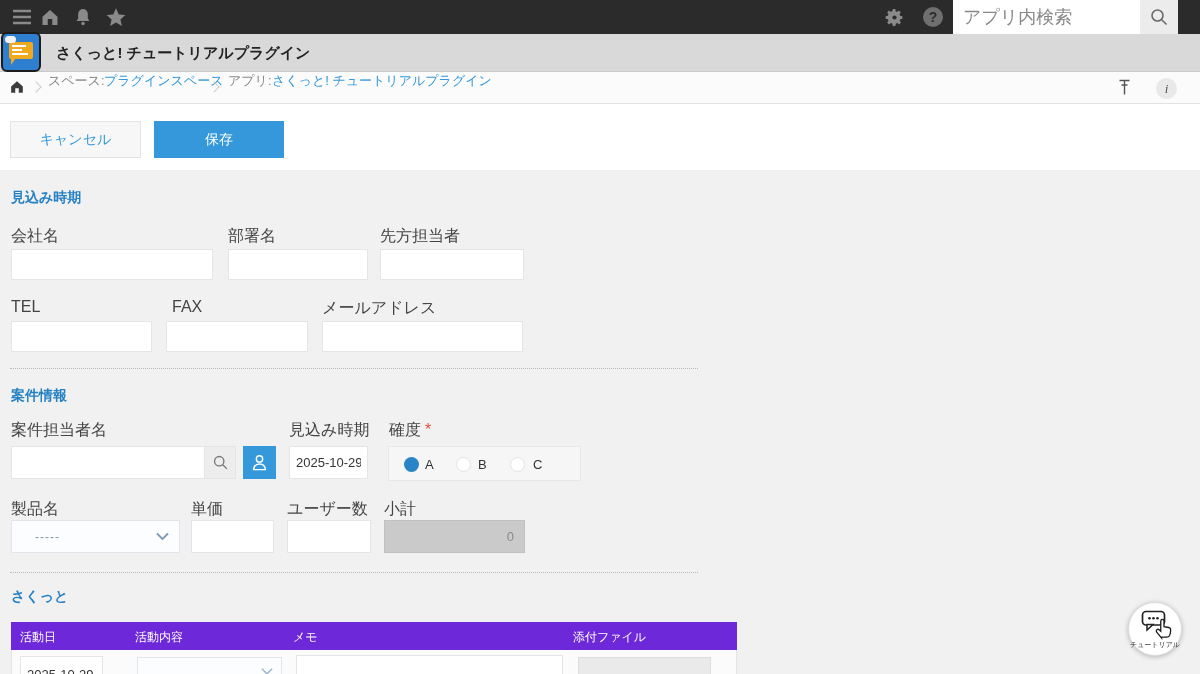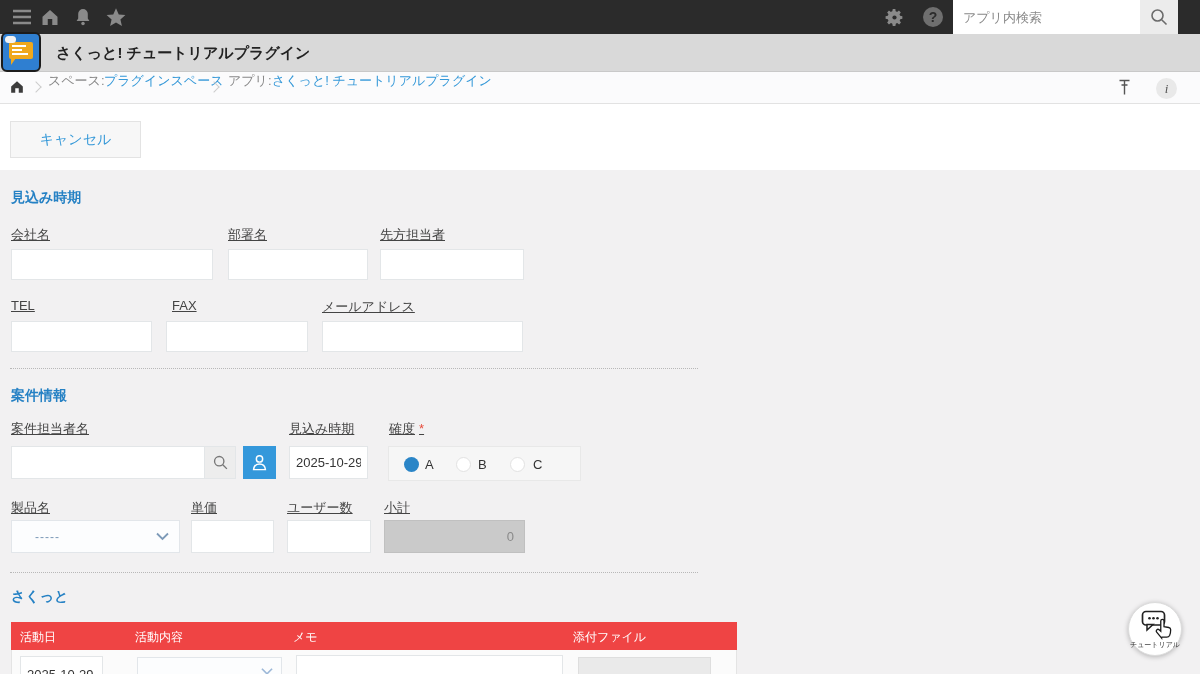--- a/index.html
+++ b/index.html
@@ -2,21 +2,21 @@
 <html><head>
 <meta charset="utf-8">
 <style>
   * { margin:0; padding:0; box-sizing:border-box; }
   body { font-family:"Liberation Sans","DejaVu Sans",sans-serif; background:#555; }
   .screen { position:relative; width:1200px; height:674px; overflow:hidden; background:#f2f1f2; }
 
   
   .topbar { position:absolute; left:0; top:0; width:1200px; height:34px; background:#2b2b2b; }
   .tb-icon { position:absolute; top:0; height:34px; display:flex; align-items:center; justify-content:center; color:#8a8a8a; cursor:pointer; }
-  .tb-search { position:absolute; left:953px; top:0; width:187px; height:34px; border:none; background:#fff; padding:0 10px; font-size:13px; color:#333; outline:none; }
+  .tb-search { position:absolute; left:953px; top:0; width:187px; height:34px; border:none; background:#fff; padding:0 10px; font-size:18px; color:#333; outline:none; }
   .tb-search::placeholder { color:#888; }
   .tb-search-btn { position:absolute; left:1140px; top:0; width:38px; height:34px; background:#ececec; border:none; display:flex; align-items:center; justify-content:center; cursor:pointer; }
   .help-circle { width:20px; height:20px; border-radius:50%; background:#6f6f6f; color:#2b2b2b; font-weight:bold; font-size:14px; display:flex; align-items:center; justify-content:center; }
 
   
   .app-header { position:absolute; left:0; top:34px; width:1200px; height:38px; background:#d9d9d9; border-bottom:1px solid #c9c9c9; }
   .app-icon { position:absolute; left:1px; top:-2px; width:40px; height:40px; background:#2f7fd1; border:2px solid #1c1c1c; border-radius:6px; overflow:hidden; }
   .app-icon .bubble { position:absolute; left:6px; top:8px; width:24px; height:17px; background:#f0a81c; border-radius:2px; }
   .app-icon .bubble i { position:absolute; left:3px; display:block; height:2px; background:#fff; }
   .app-icon .tail { position:absolute; left:8px; top:24px; width:0; height:0; border-left:5px solid #f0a81c; border-bottom:7px solid transparent; }
@@ -32,21 +32,21 @@
   .pin-btn { position:absolute; left:1118px; top:7px; cursor:pointer; }
   .info-btn { position:absolute; left:1156px; top:6px; width:21px; height:21px; border-radius:50%; background:#e9e9e9; color:#555; font-family:"Liberation Serif","DejaVu Serif",serif; font-style:italic; font-size:13px; display:flex; align-items:center; justify-content:center; cursor:pointer; }
 
   
   .action-band { position:absolute; left:0; top:104px; width:1200px; height:66px; background:#fff; }
   .btn-cancel { position:absolute; left:10px; top:17px; width:131px; height:37px; background:#f7f7f7; border:1px solid #e3e3e3; color:#3498d8; font-size:14px; cursor:pointer; }
   .btn-save { position:absolute; left:154px; top:17px; width:130px; height:37px; background:#3498db; border:1px solid #3498db; color:#fff; font-size:14px; cursor:pointer; }
 
   
   .sec-title { position:absolute; font-size:14px; font-weight:bold; color:#2581c4; }
-  .lbl { position:absolute; font-size:13px; color:#444; white-space:nowrap;text-decoration:underline; }
+  .lbl { position:absolute; font-size:16px; color:#444; white-space:nowrap; }
   .req { color:#e74c3c; margin-left:4px; }
   .txt { position:absolute; background:#fff; border:1px solid #e3e6e8; height:31px; font-size:13px; color:#333; padding:0 7px; outline:none; }
   .dotted { position:absolute; left:10px; width:688px; border-top:1px dotted #b8b8b8; }
 
   .lookup-wrap { position:absolute; left:11px; top:446px; width:225px; height:33px; border:1px solid #e3e6e8; background:#fff; display:flex; }
   .lookup-input { flex:1; border:none; outline:none; font-size:13px; padding:0 7px; background:#fff; }
   .lookup-search { width:31px; background:#ededed; border-left:1px solid #e3e6e8; display:flex; align-items:center; justify-content:center; cursor:pointer; }
   .user-btn { position:absolute; left:243px; top:446px; width:33px; height:33px; background:#3498db; border:none; display:flex; align-items:center; justify-content:center; cursor:pointer; }
   .date-inp { position:absolute; width:79px; height:33px; border:1px solid #e3e6e8; background:#fff; font-size:13px; color:#333; padding:0 6px; outline:none; }
 
@@ -55,21 +55,21 @@
   .radio.on { background:#2a85c7; }
   .radio.off { background:#fff; border:1px solid #e2e2e2; }
   .radio-lbl { position:absolute; top:10px; font-size:13px; color:#333; }
 
   .dropdown { position:absolute; left:11px; top:520px; width:169px; height:33px; background:#fcfdfe; border:1px solid #e2e6ea; display:flex; align-items:center; cursor:pointer; }
   .dropdown .dd-val { margin-left:23px; font-size:12px; color:#7d9ab8; letter-spacing:1px; }
   .dropdown svg { position:absolute; right:10px; top:11px; }
   .subtotal { position:absolute; left:384px; top:520px; width:141px; height:33px; background:#cacaca; border:1px solid #c0c0c0; font-size:13px; color:#8a8a8a; text-align:right; padding:0 10px; line-height:31px; }
 
   
-  .tbl-head { position:absolute; left:11px; top:622px; width:726px; height:28px; background:#ef4444; }
+  .tbl-head { position:absolute; left:11px; top:622px; width:726px; height:28px; background:#6d28d9; }
   .tbl-head span { position:absolute; top:7px; font-size:12px; color:#fff; }
   .tbl-row { position:absolute; left:11px; top:650px; width:726px; height:24px; background:#fbfbfb; border-left:1px solid #e4e4e4; border-right:1px solid #e4e4e4; }
   .row-date { position:absolute; left:20px; top:656px; width:83px; height:30px; border:1px solid #e3e6e8; background:#fff; font-size:13px; color:#333; padding:6px 6px 0 6px; outline:none; }
   .row-dd { position:absolute; left:137px; top:657px; width:145px; height:30px; background:#fcfdfe; border:1px solid #e2e6ea; cursor:pointer; }
   .row-dd svg { position:absolute; right:8px; top:9px; }
   .row-memo { position:absolute; left:296px; top:655px; width:267px; height:30px; background:#fff; border:1px solid #e3e6e8; resize:none; outline:none; }
   .row-attach { position:absolute; left:578px; top:657px; width:133px; height:30px; background:#eaeaea; border:1px solid #dedede; }
 
   
   .tut-btn { position:absolute; left:1128px; top:602px; width:54px; height:54px; border-radius:50%; background:#fff; border:1px solid #dcdcdc; box-shadow:0 1px 5px rgba(0,0,0,.25); cursor:pointer; }
@@ -152,20 +152,21 @@
           <path d="M1.5 1.5h10M6.5 1.5v14M3.5 6h6" stroke="#555" stroke-width="1.4" fill="none"></path>
         </svg>
     </span>
     <span class="info-btn">
         <span>i</span>
       </span>
   </div>
 
   <div class="action-band">
     <button class="btn-cancel">キャンセル</button>
+    <button class="btn-save">保存</button>
   </div>
 
   <div class="sec-title" style="left:11px;top:189px;">見込み時期</div>
 
   <span class="lbl" style="left:11px;top:226px;">会社名</span>
   <span class="lbl" style="left:228px;top:226px;">部署名</span>
   <span class="lbl" style="left:380px;top:226px;">先方担当者</span>
   <input class="txt" style="left: 11px; top: 249px; width: 202px;">
   <input class="txt" style="left: 228px; top: 249px; width: 140px;">
   <input class="txt" style="left: 380px; top: 249px; width: 144px;">

